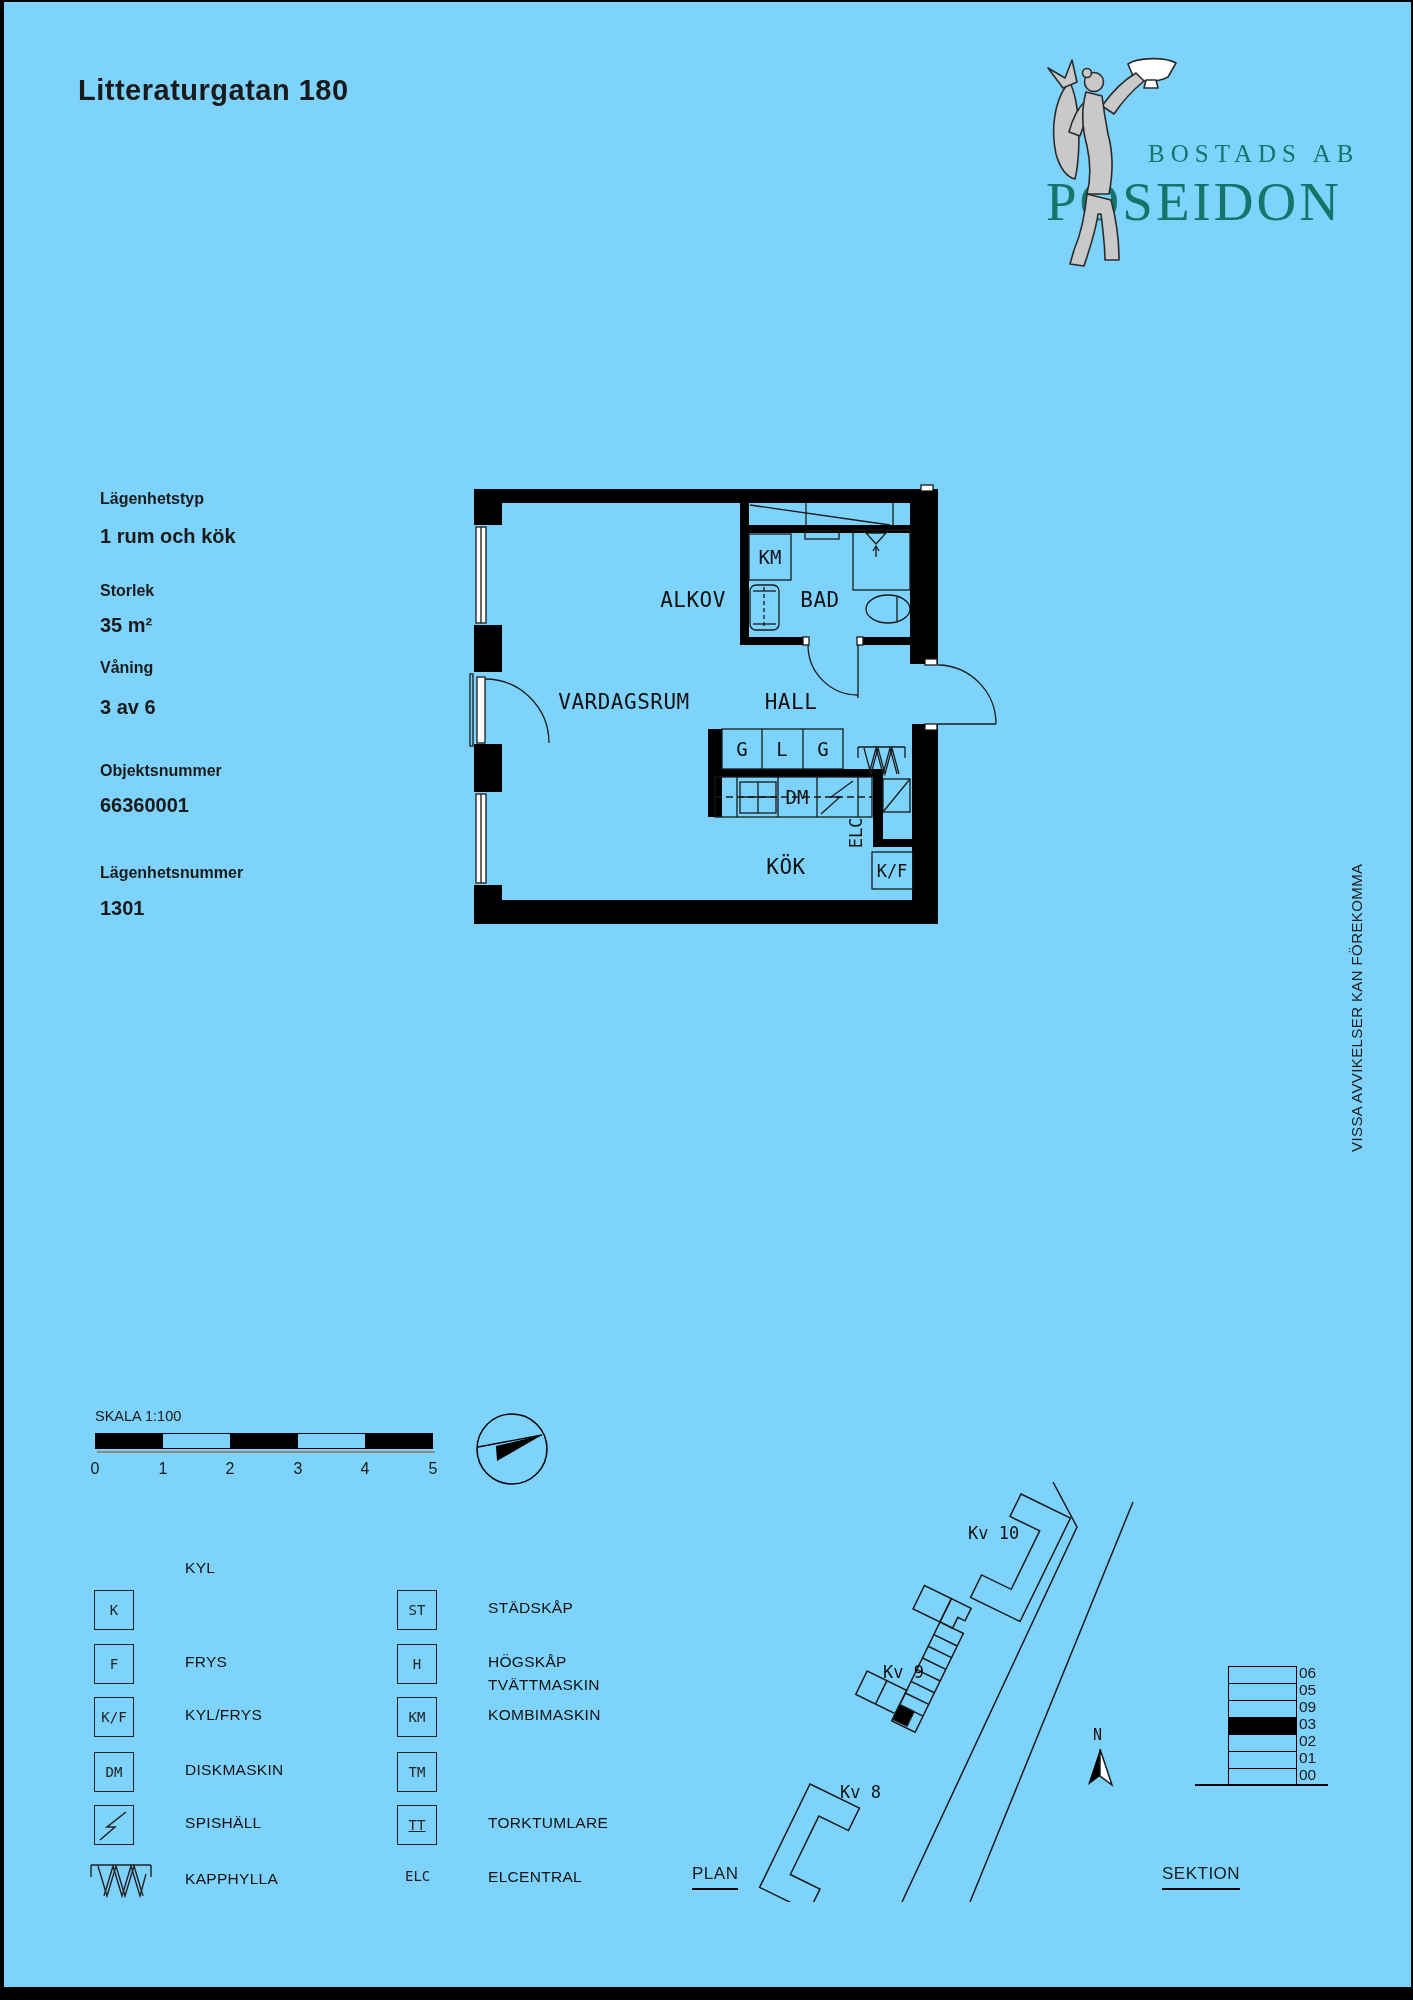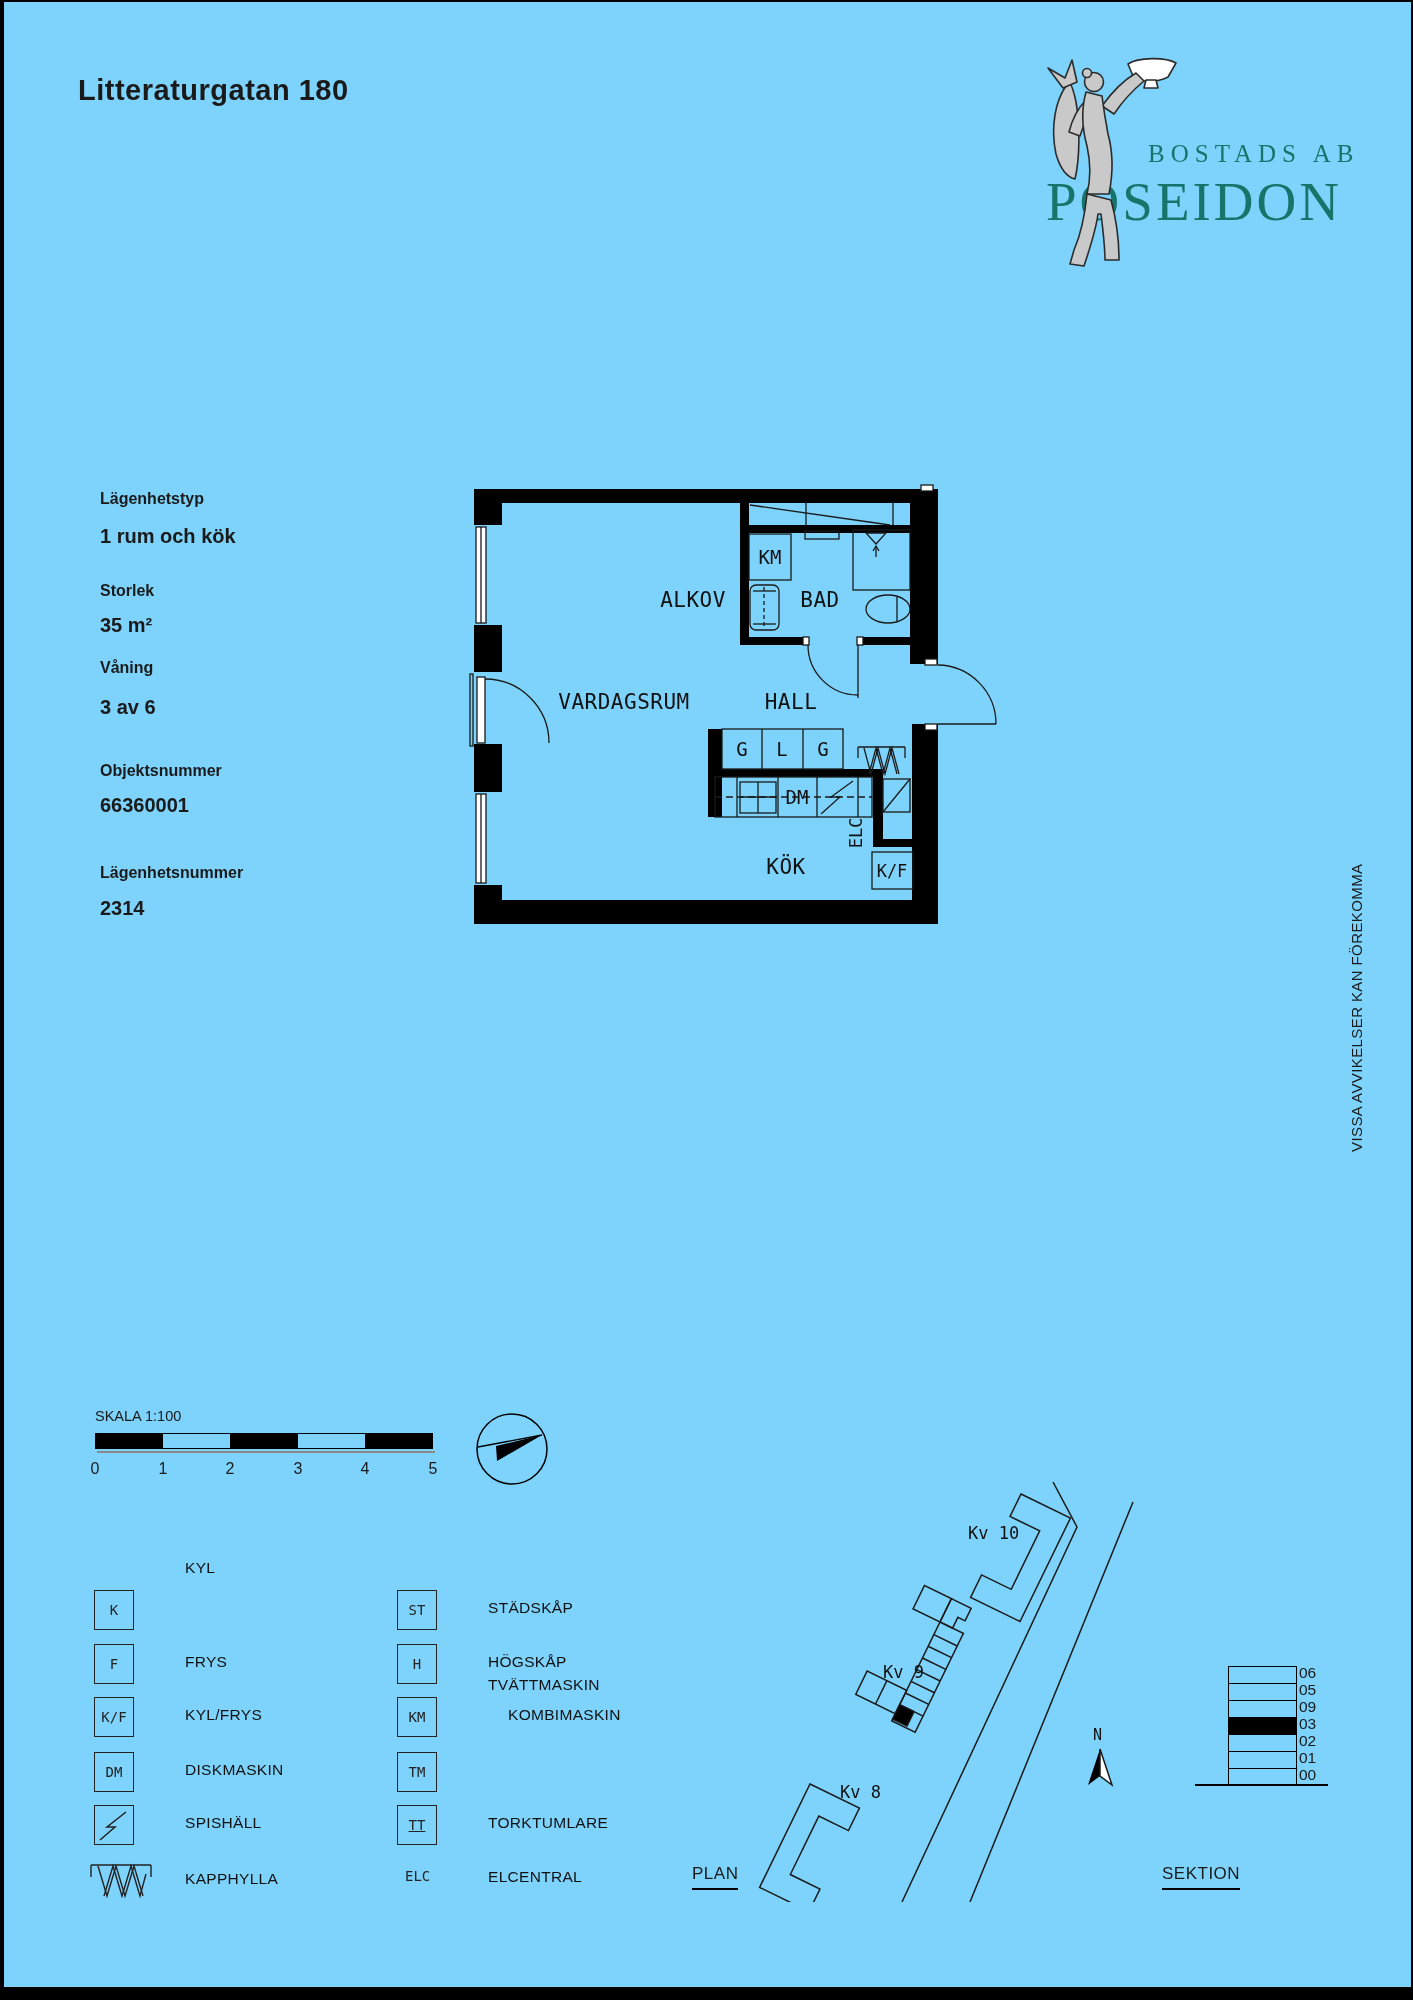--- a/index.html
+++ b/index.html
@@ -81,21 +81,21 @@
 
   <div class="abs info-label" style="top:488px">Lägenhetstyp</div>
   <div class="abs info-value" style="top:523px">1 rum och kök</div>
   <div class="abs info-label" style="top:580px">Storlek</div>
   <div class="abs info-value" style="top:612px">35 m²</div>
   <div class="abs info-label" style="top:657px">Våning</div>
   <div class="abs info-value" style="top:694px">3 av 6</div>
   <div class="abs info-label" style="top:760px">Objektsnummer</div>
   <div class="abs info-value" style="top:792px">66360001</div>
   <div class="abs info-label" style="top:862px">Lägenhetsnummer</div>
-  <div class="abs info-value" style="top:895px">2314</div>
+  <div class="abs info-value" style="top:895px">1301</div>
 
   <svg class="abs" style="left:450px;top:460px;" width="565" height="480" viewBox="450 460 565 480">
     <g fill="#000" stroke="none">
 
       <rect x="474" y="487" width="464" height="14"></rect>
       <rect x="474" y="487" width="28" height="36"></rect>
       <rect x="474" y="623" width="28" height="47"></rect>
       <rect x="474" y="742" width="28" height="48"></rect>
       <rect x="474" y="883" width="28" height="39"></rect>
       <rect x="474" y="898" width="464" height="24"></rect>
@@ -247,21 +247,21 @@
       <path d="M16,38 L25,8 L34,38 L43,8 L52,38 L58,16"></path>
     </g>
   </svg>
   <div class="abs lg-label" style="left:185px;top:1868px;">KAPPHYLLA</div>
 
   <div class="abs lg-box" style="left:397px;top:1588px;">ST</div>
   <div class="abs lg-label" style="left:488px;top:1597px;">STÄDSKÅP</div>
   <div class="abs lg-box" style="left:397px;top:1642px;">H</div>
   <div class="abs lg-label" style="left:488px;top:1651px;text-align:center;">HÖGSKÅP</div>
   <div class="abs lg-box" style="left:397px;top:1695px;">KM</div>
-  <div class="abs lg-label" style="left:508px;top:1704px;text-align:right;">KOMBIMASKIN</div>
+  <div class="abs lg-label" style="left:488px;top:1704px;text-align:right;">KOMBIMASKIN</div>
   <div class="abs lg-box" style="left:397px;top:1750px;">TM</div>
   <div class="abs lg-label" style="left:488px;top:1674px;text-align:right;">TVÄTTMASKIN</div>
   <div class="abs lg-box" style="left:397px;top:1803px;text-decoration:underline;">TT</div>
   <div class="abs lg-label" style="left:488px;top:1812px;">TORKTUMLARE</div>
   <div class="abs lg-elc" style="left:405px;top:1866px;">ELC</div>
   <div class="abs lg-label" style="left:488px;top:1866px;">ELCENTRAL</div>
 
   <div class="abs caption" style="left:692px;top:1862px;">PLAN</div>
 
   <svg class="abs" style="left:640px;top:1480px;" width="510" height="420" viewBox="0 0 510 420">

